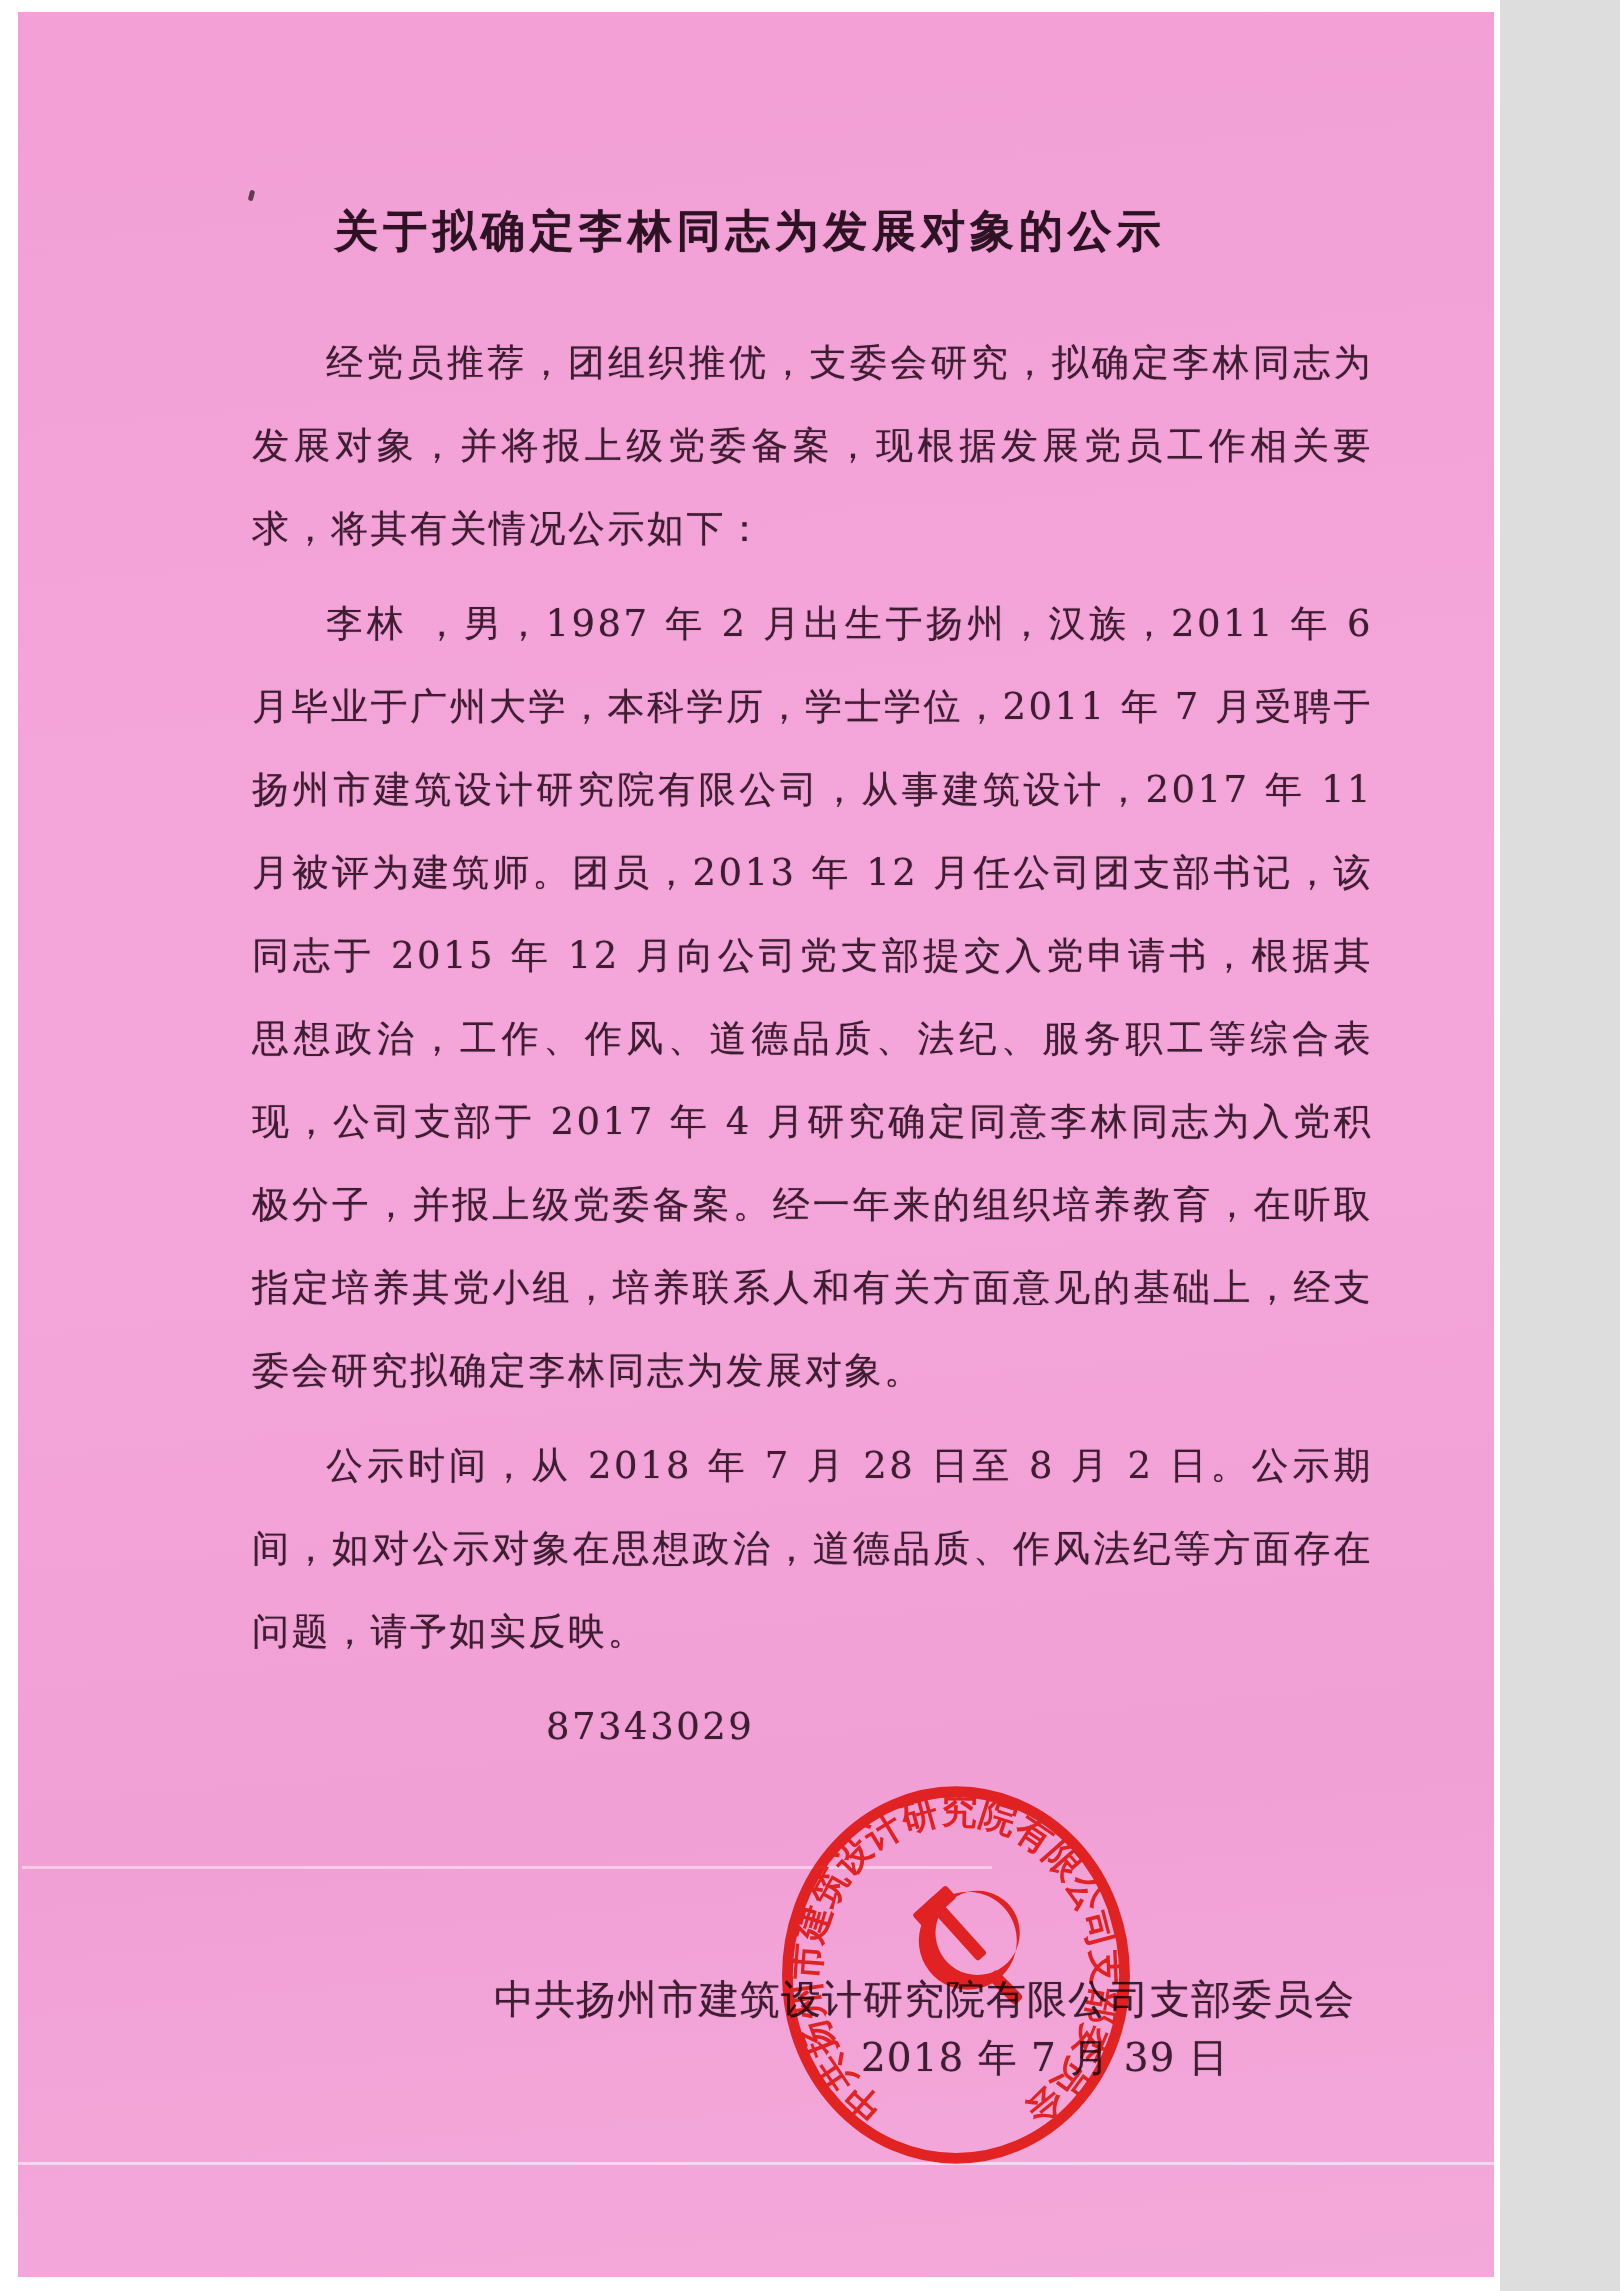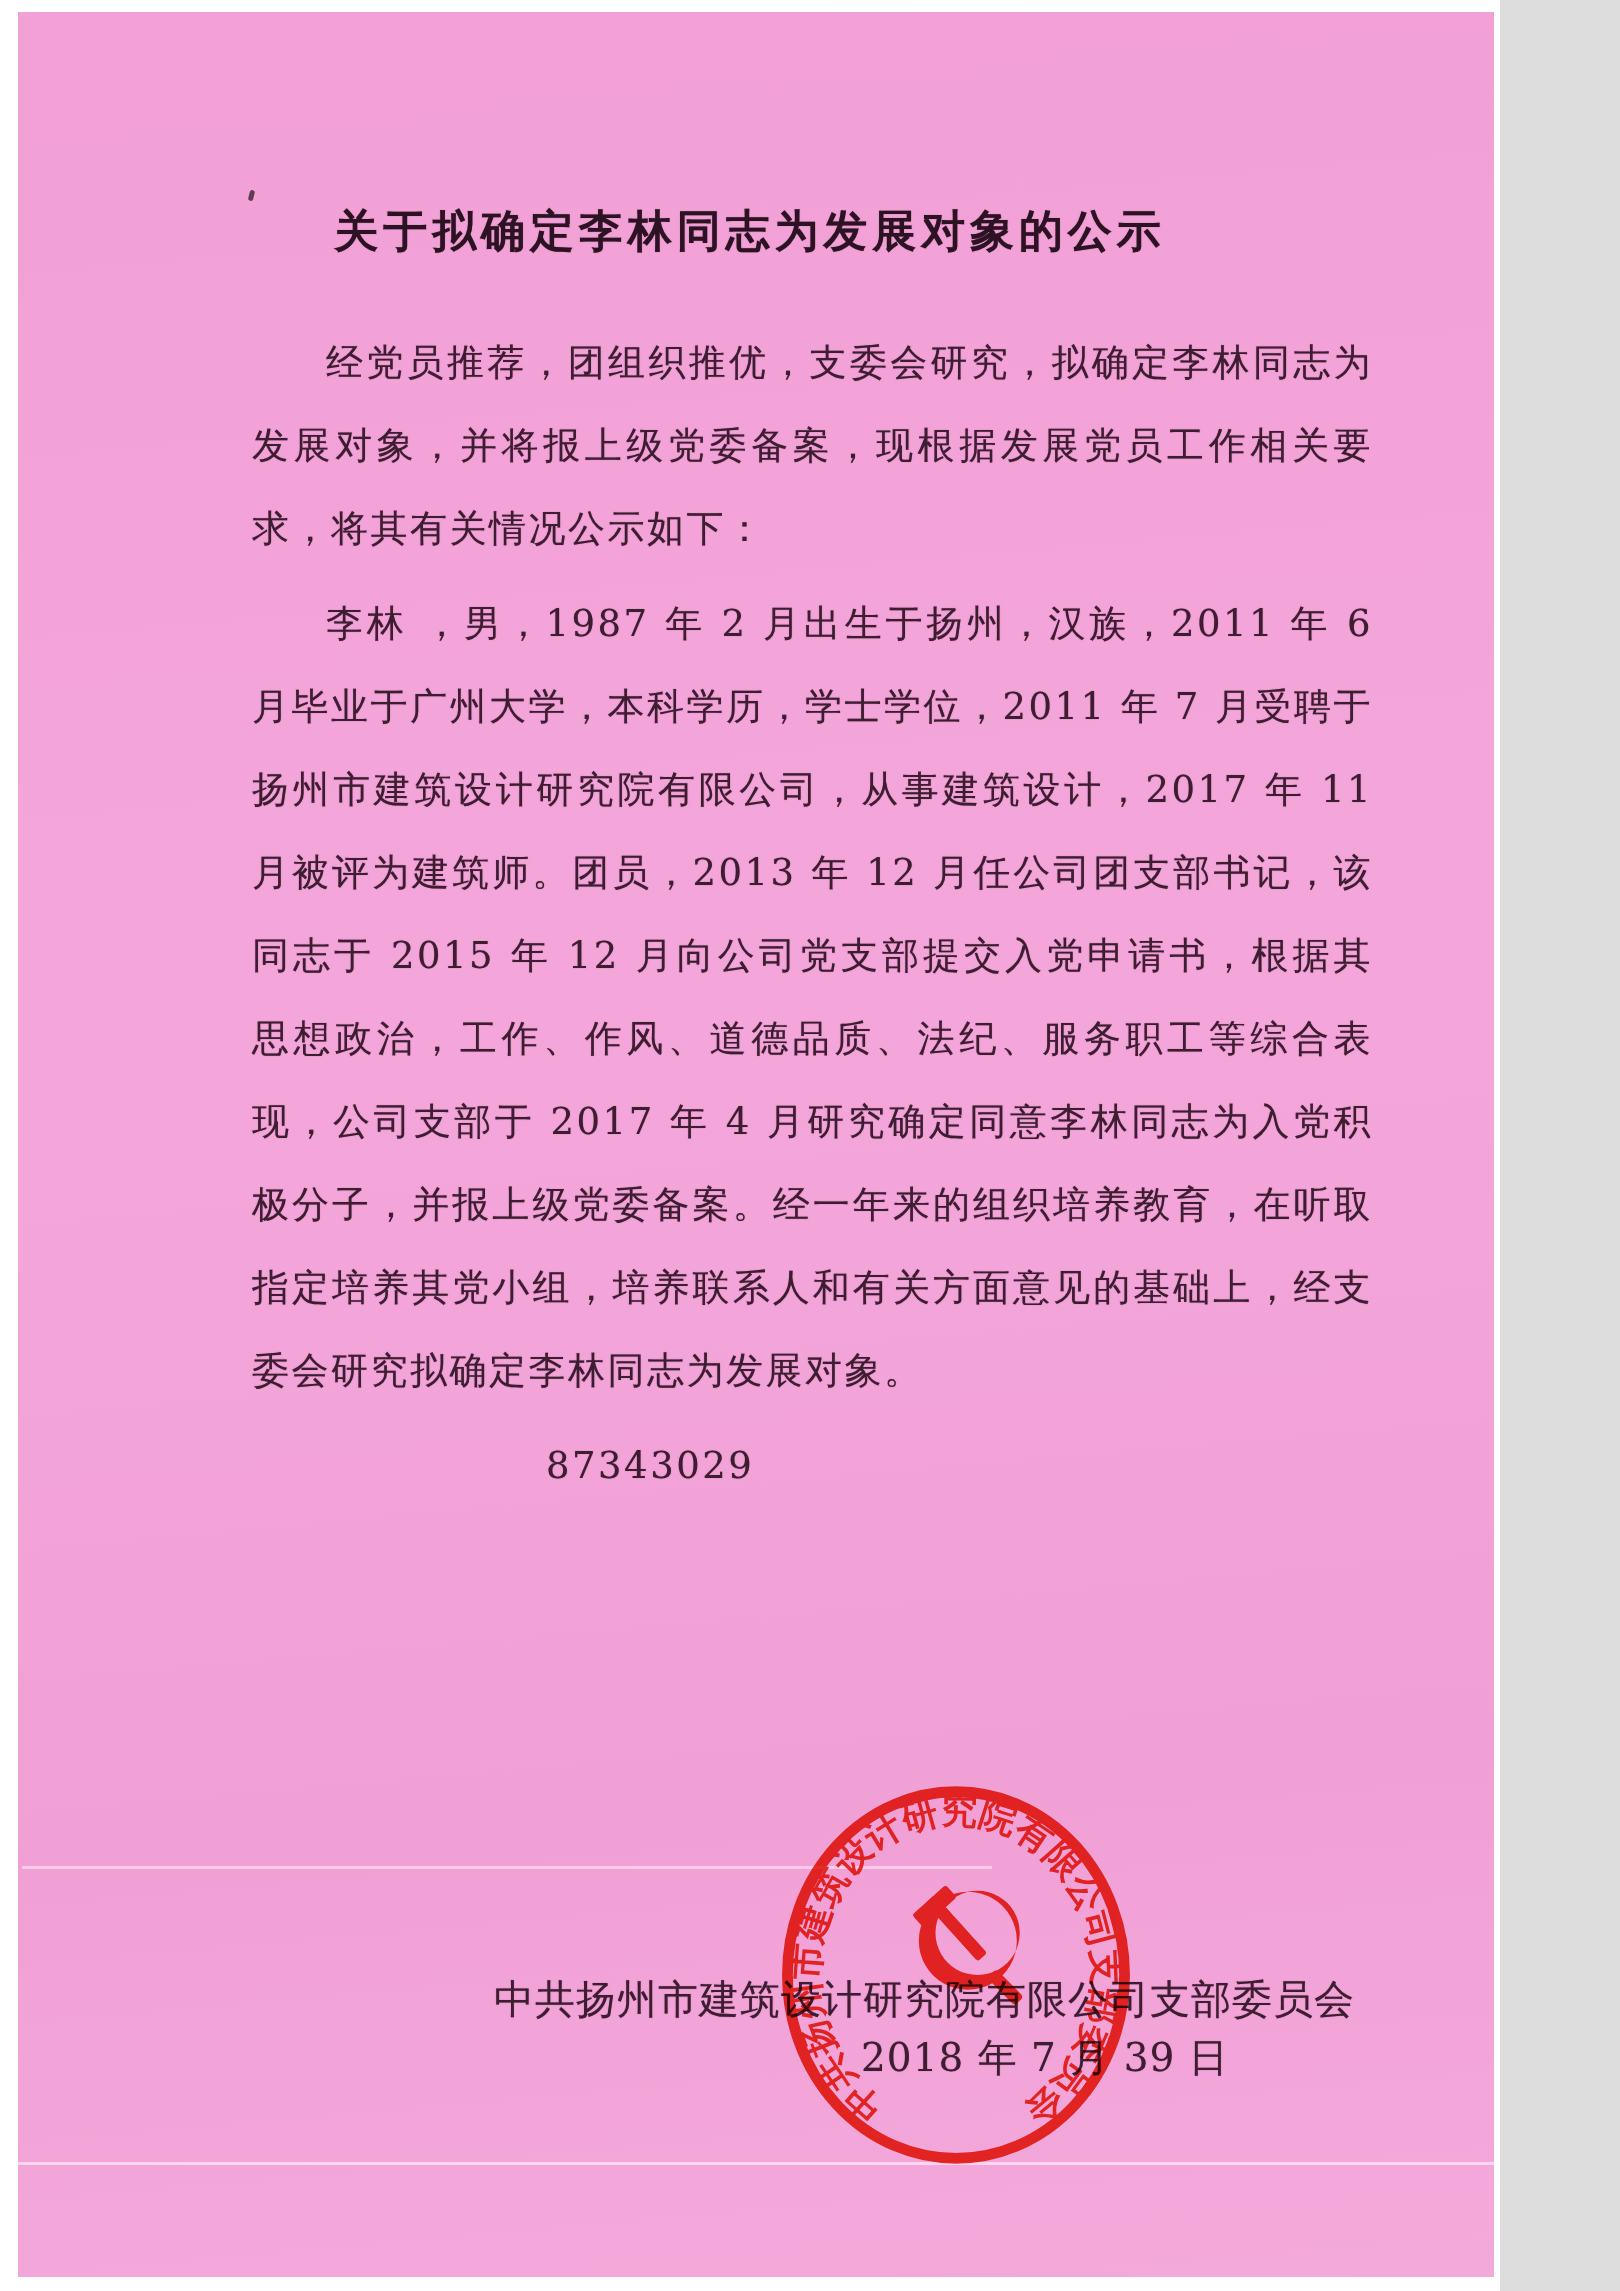--- a/index.html
+++ b/index.html
@@ -57,20 +57,21 @@
 
   <div class="paper"></div>
 
   <div class="speck"></div>
 
   <h1 class="title">关于拟确定李林同志为发展对象的公示</h1>
 
   <div class="bodytext">
     <p class="p1">经党员推荐，团组织推优，支委会研究，拟确定李林同志为发展对象，并将报上级党委备案，现根据发展党员工作相关要求，将其有关情况公示如下：</p>
     <p class="p2">李林 ，男，1987 年 2 月出生于扬州，汉族，2011 年 6 月毕业于广州大学，本科学历，学士学位，2011 年 7 月受聘于扬州市建筑设计研究院有限公司，从事建筑设计，2017 年 11 月被评为建筑师。团员，2013 年 12 月任公司团支部书记，该同志于 2015 年 12 月向公司党支部提交入党申请书，根据其思想政治，工作、作风、道德品质、法纪、服务职工等综合表现，公司支部于 2017 年 4 月研究确定同意李林同志为入党积极分子，并报上级党委备案。经一年来的组织培养教育，在听取指定培养其党小组，培养联系人和有关方面意见的基础上，经支委会研究拟确定李林同志为发展对象。</p>
+    <p class="p3">公示时间，从 2018 年 7 月 28 日至 8 月 2 日。公示期间，如对公示对象在思想政治，道德品质、作风法纪等方面存在问题，请予如实反映。</p>
     <p class="phone2">87343029</p>
   </div>
 
   <div class="signature">中共扬州市建筑设计研究院有限公司支部委员会</div>
 
   <div class="date">2018 年 7 月 39 日</div>
 
   <div class="fold fold-a"></div>
   <div class="fold fold-b"></div>
 

